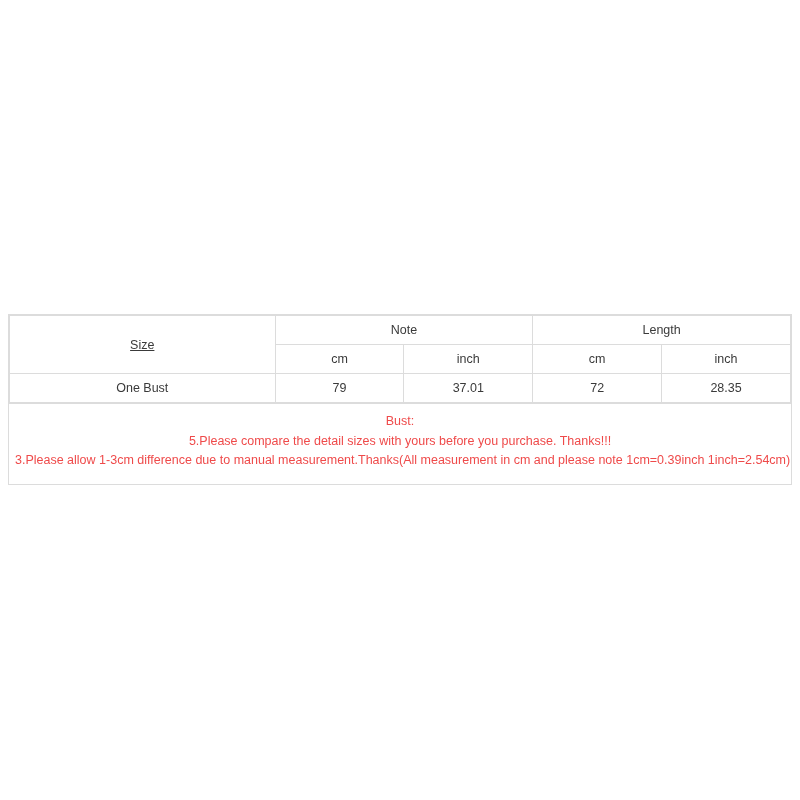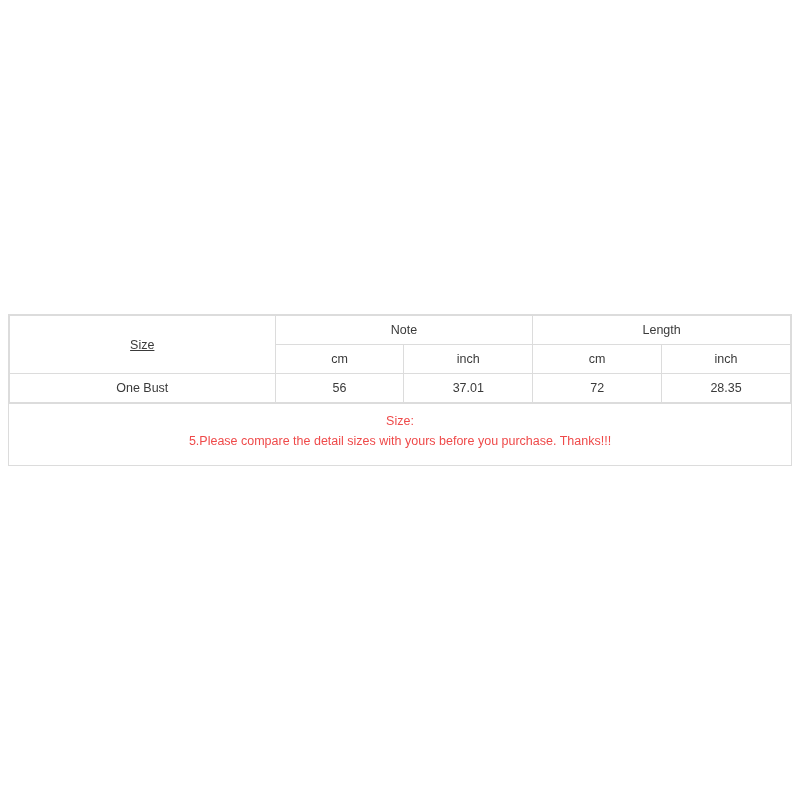--- a/index.html
+++ b/index.html
@@ -104,25 +104,26 @@
         <td class="hdr-group" colspan="2">Length</td>
       </tr>
       <tr>
         <td class="sub-hdr">cm</td>
         <td class="sub-hdr">inch</td>
         <td class="sub-hdr">cm</td>
         <td class="sub-hdr">inch</td>
       </tr>
       <tr class="data-row">
         <td>One Bust</td>
-        <td>56</td>
+        <td>79</td>
         <td>37.01</td>
         <td>72</td>
         <td>28.35</td>
       </tr>
     </tbody>
   </table>
 
   <div class="note-block">
-    <div class="note-title">Size:</div>
+    <div class="note-title">Bust:</div>
     <div class="note-line">5.Please compare the detail sizes with yours before you purchase. Thanks!!!</div>
+    <div class="note-line">3.Please allow 1-3cm difference due to manual measurement.Thanks(All measurement in cm and please note 1cm=0.39inch 1inch=2.54cm)</div>
   </div>
 </div>
 
 </body></html>

